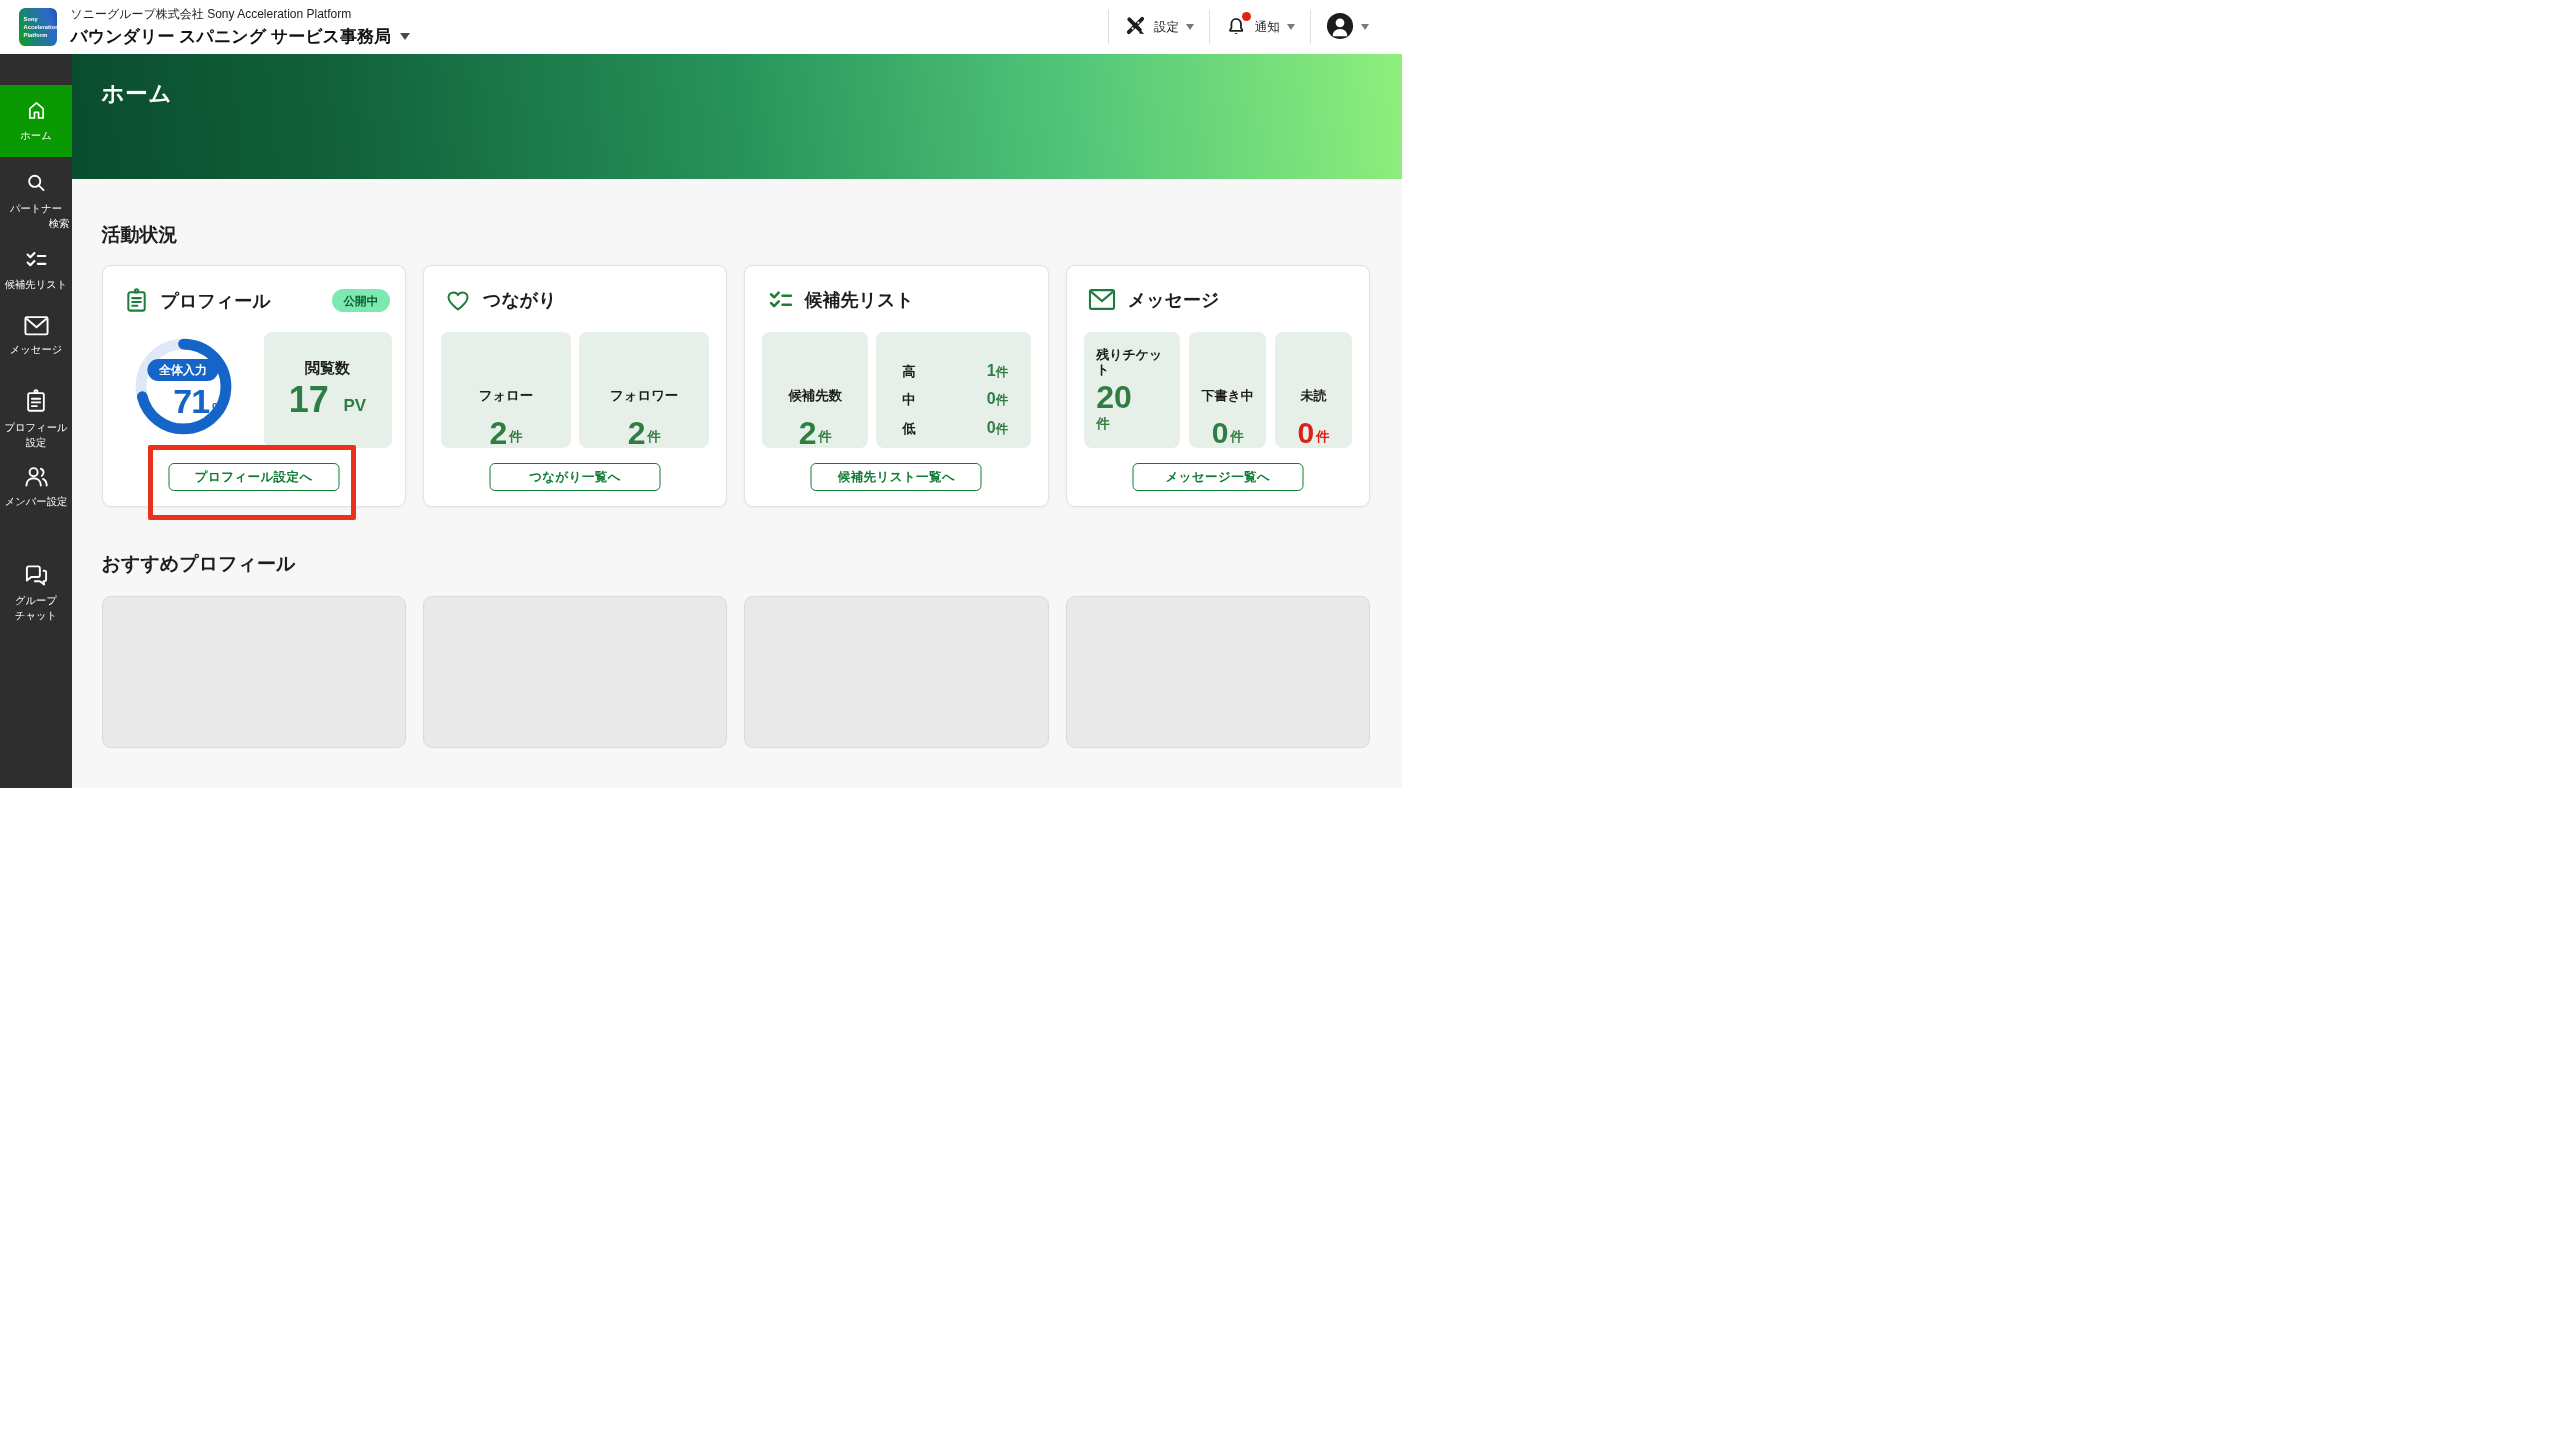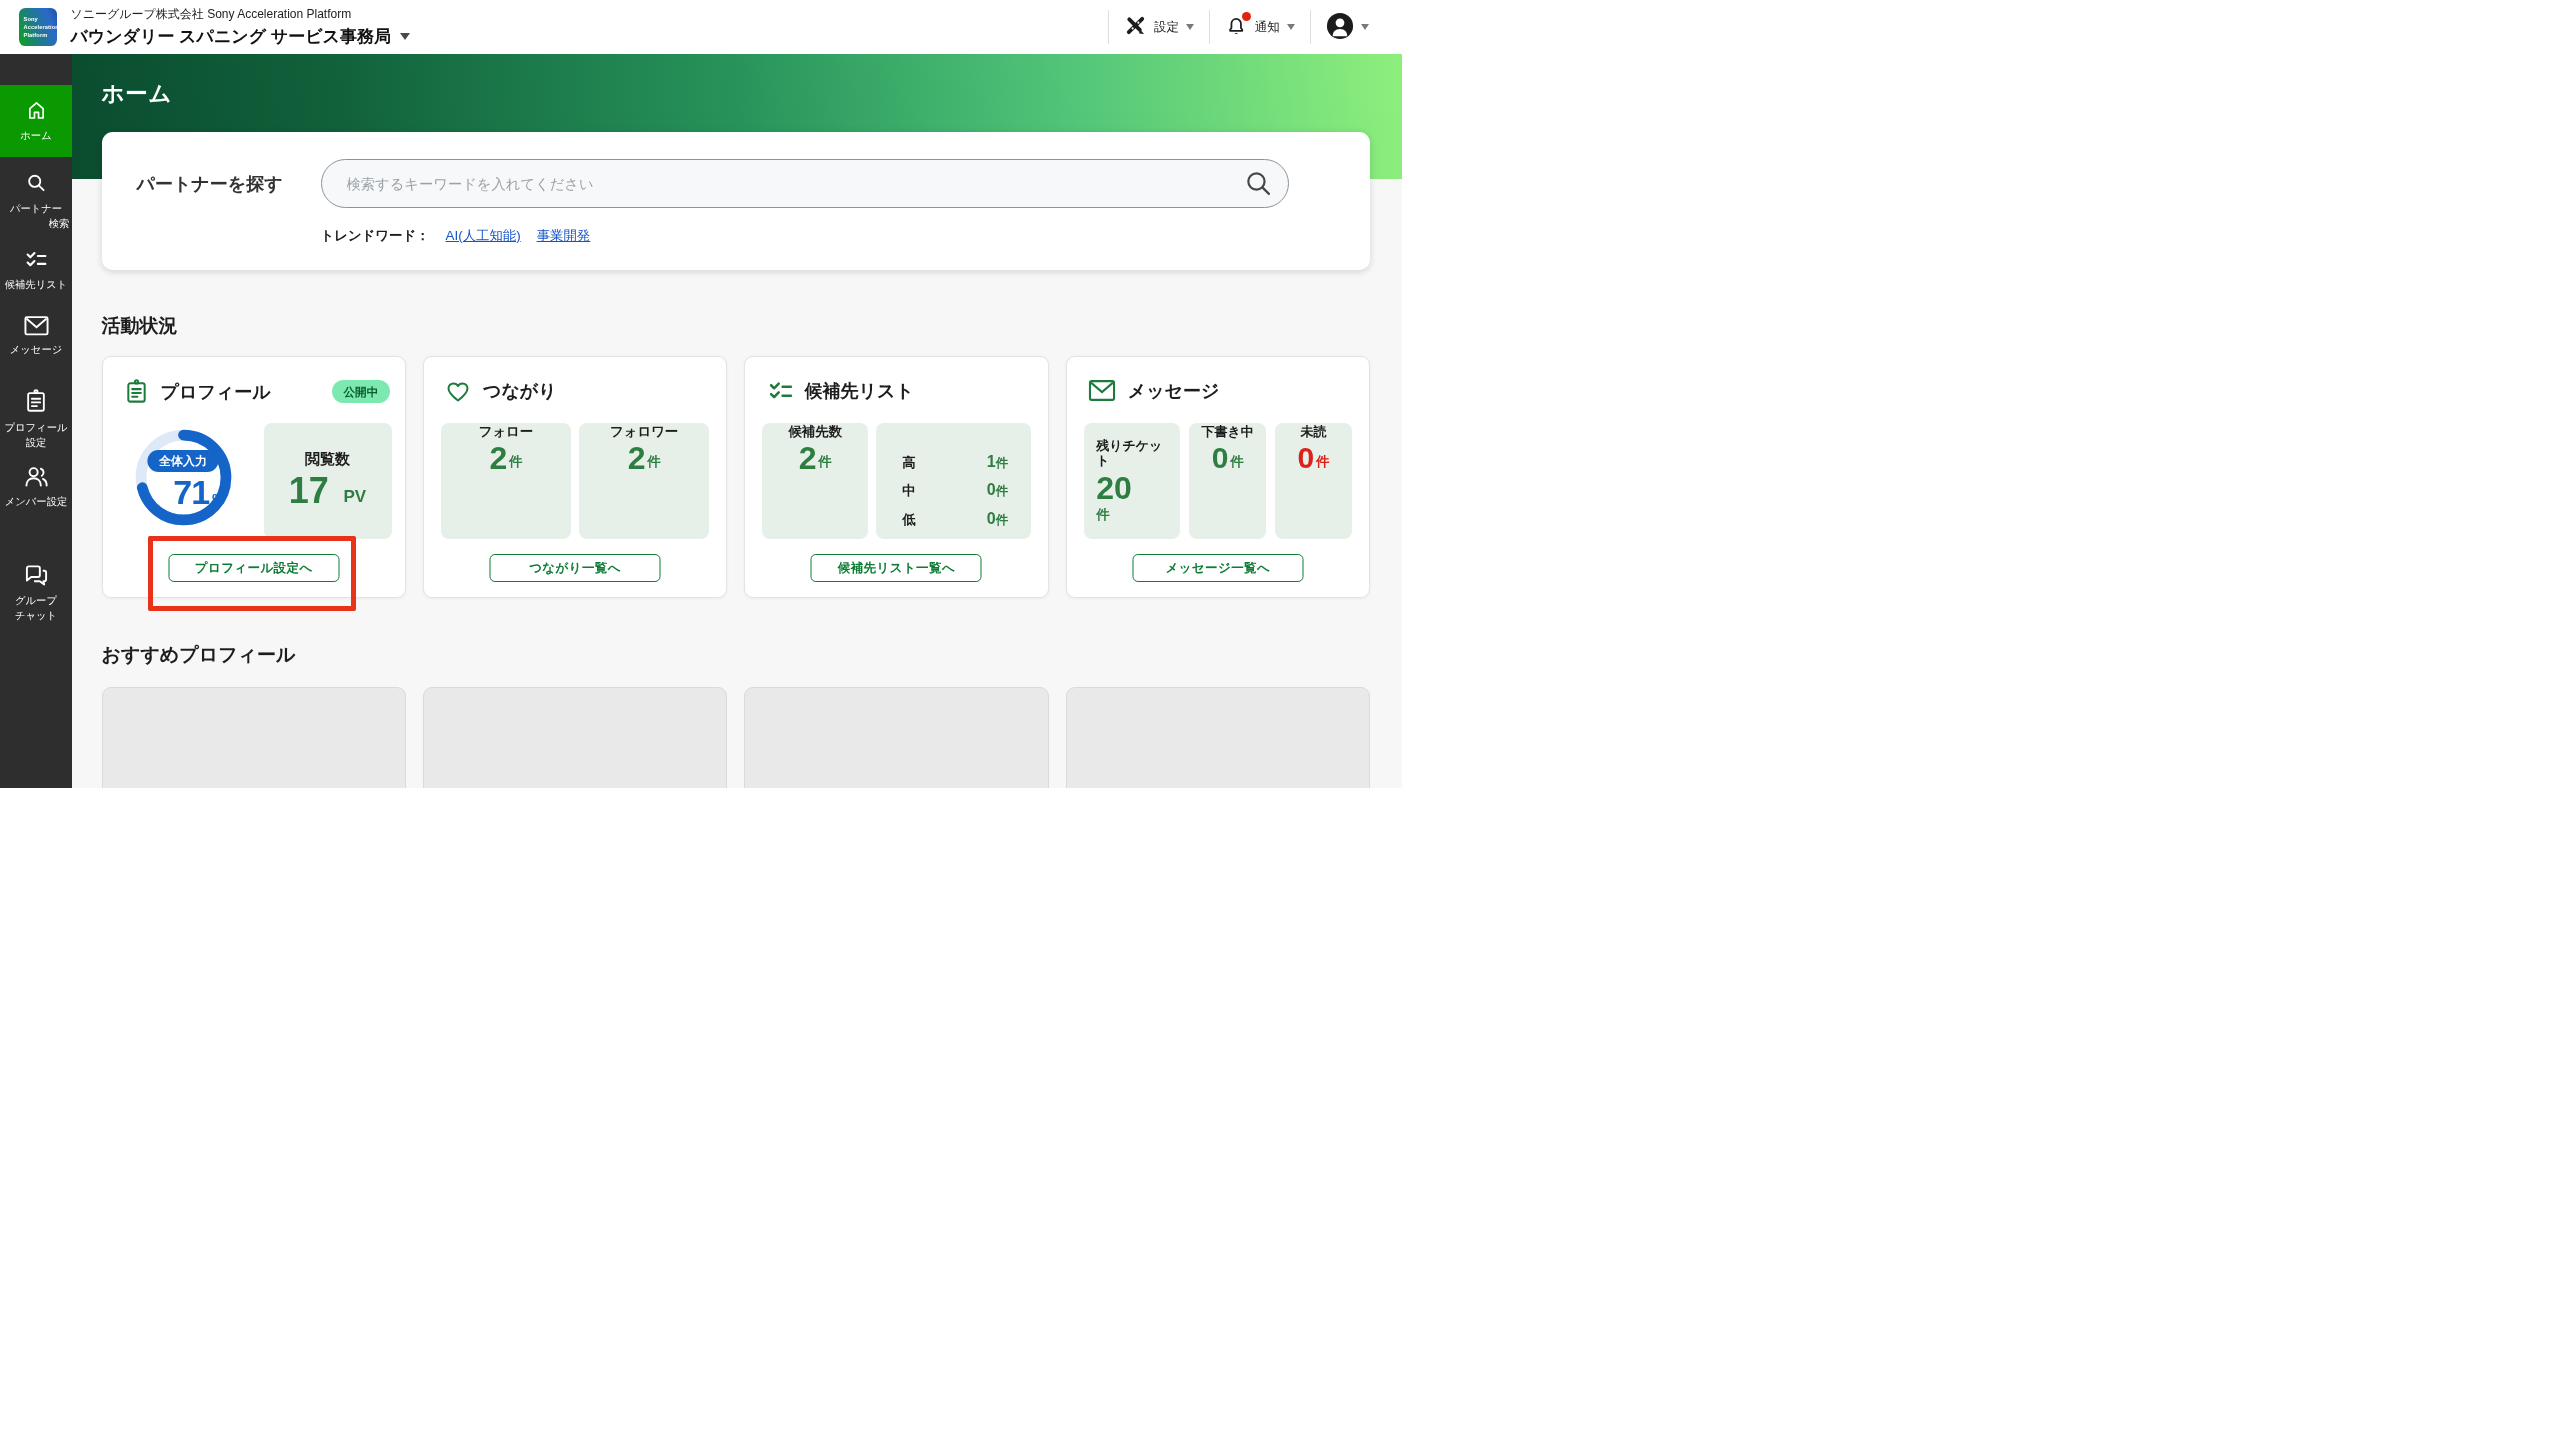--- a/index.html
+++ b/index.html
@@ -78,21 +78,21 @@
   .views-box { position:absolute; left:161px; top:66px; width:128px; height:116px; display:flex; flex-direction:column;
                align-items:center; justify-content:center; gap:1.8px; }
   .views-label { font-size:15px; font-weight:700; color:#1d1d1d; }
   .views-num-row { display:flex; align-items:flex-end; }
   .views-num { font-size:36px; }
   .views-unit { font-size:17px; font-weight:700; color:#2e7d41; margin:0 0 5.4px 2.7px;padding-left:12px; }
   .annotation { position:absolute; left:45px; top:179px; width:208px; height:75px; border:5.4px solid #e8331a; border-radius:1.8px; z-index:8; pointer-events:none; }
 
   
   .stat-row { position:absolute; top:66px; left:17px; right:17px; display:flex; gap:8px; }
-  .stat-box { flex:1; height:116px; display:flex; flex-direction:column; align-items:center; justify-content:flex-start; gap:2px; }
+  .stat-box { flex:1; height:116px; display:flex; flex-direction:column; align-items:center; justify-content:flex-end; gap:13px; }
   .stat-label { font-size:13.4px; font-weight:700; color:#1d1d1d; }
   .stat-value { display:flex; align-items:flex-end; }
   .stat-num { font-size:32px; line-height:30px; }
   .stat-unit { margin:0 0 1.8px 1.8px; }
   .red { color:#dc2119 !important; }
 
   
   .prio-box { flex:1; height:116px; padding:29.5px 22.4px 0 26px; }
   .prio-row { display:flex; align-items:baseline; margin-bottom:9.8px; }
   .prio-label { font-size:13.4px; font-weight:700; color:#1d1d1d; }
@@ -270,41 +270,20 @@
         <span class="nlabel">グループ</span>
         <span class="nlabel" style="margin-top:-1.8px;">チャット</span>
       </button>
     </nav>
 
     <main class="main">
       <div class="hero">
         <h1>ホーム</h1>
       </div>
 
-      <section class="search-card">
-        <div class="search-row">
-          <div class="search-label">パートナーを探す</div>
-          <div class="search-input-wrap">
-            <input class="search-input" type="text" placeholder="検索するキーワードを入れてください" style="">
-            <button class="search-btn">
-              <svg width="29.5" height="29.5" viewBox="0 0 32 32">
-                  <g fill="none" stroke="#474747" stroke-width="2.4" stroke-linecap="round">
-                    <circle cx="13.5" cy="13.5" r="8.8"></circle>
-                    <path d="M20.2 20.2 L27 27"></path>
-                  </g>
-                </svg>
-            </button>
-          </div>
-        </div>
-        <div class="trend-row">
-          <span class="trend-label">トレンドワード：</span>
-          <a class="trend-link" href="#">AI(人工知能)</a>
-          <a class="trend-link" href="#">事業開発</a>
-        </div>
-      </section>
 
       <h2 class="section-title">活動状況</h2>
 
       <div class="cards-row">
 
         <section class="card">
           <div class="card-head">
             <span class="icon-green">
               <svg width="25" height="26" viewBox="0 0 26 27">
                   <g fill="none" stroke="currentColor" stroke-width="2.1" stroke-linecap="round">

